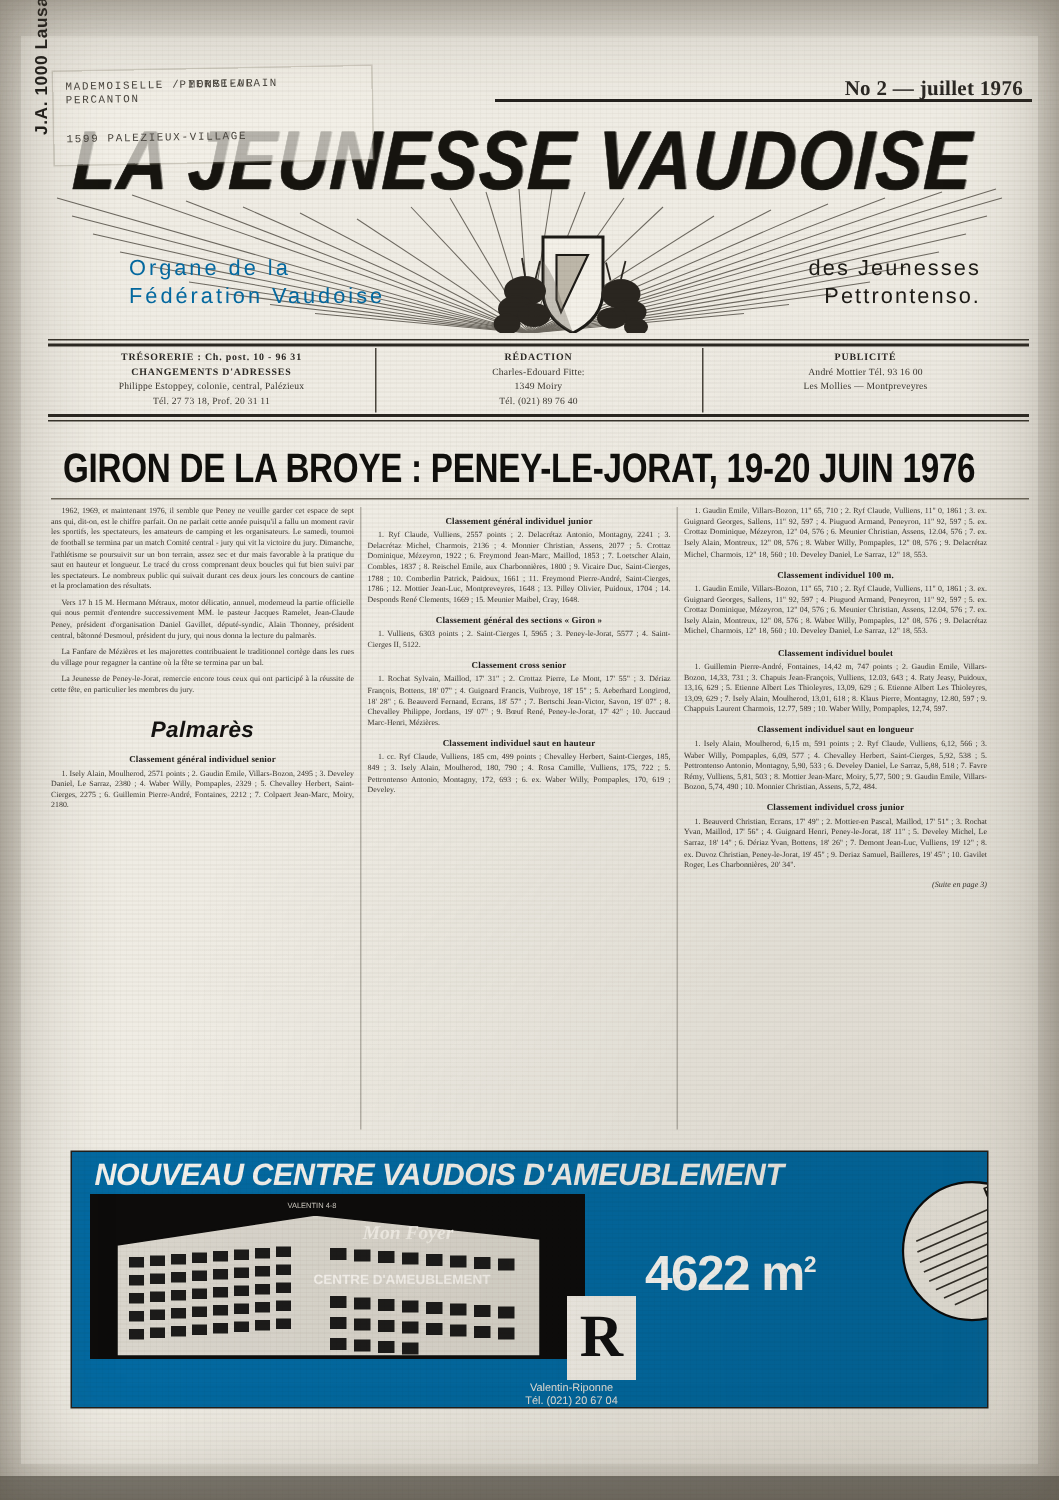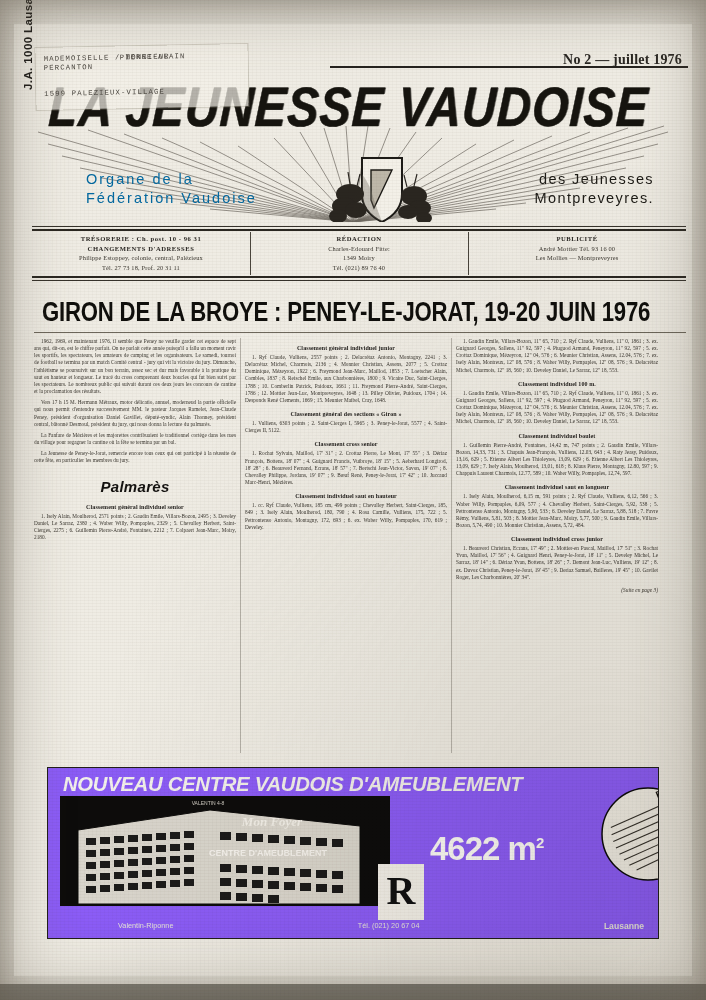--- a/index.html
+++ b/index.html
@@ -127,21 +127,21 @@
   .palmares{
     font-family:"Liberation Sans",sans-serif;font-weight:bold;font-style:italic;
     font-size:15px;text-align:center;color:#141210;margin:13px 0 9px 0;
     letter-spacing:.3px;
   }
   .suite{font-size:5.4px;font-style:italic;text-align:right;margin-top:6px;color:#3a362f;}
 
   
   .ad{
     position:absolute;left:48px;top:768px;width:610px;height:170px;
-    background:#8b5cf6;overflow:hidden;
+    background:#0369a1;overflow:hidden;
     box-shadow:0 0 0 1px #201e1a;
   }
   .ad-title{
     position:absolute;left:12px;top:4px;width:586px;
     font-family:"Liberation Sans",sans-serif;font-weight:bold;font-style:italic;
     font-size:20.5px;color:#f3f1ec;letter-spacing:-.3px;white-space:nowrap;
     transform:scaleX(.99);
   }
   .ad-bld{position:absolute;left:12px;top:28px;width:330px;height:110px;}
   .ad-etages{
@@ -159,21 +159,21 @@
   .ad-disc{position:absolute;left:552px;top:18px;width:96px;height:96px;}
   .ad-logo{
     position:absolute;left:408px;top:104px;
     font-family:"Liberation Serif",serif;font-style:italic;font-weight:bold;
     font-size:31px;color:#fcfbf8;letter-spacing:-1px;
   }
   .ad-logo .sa{font-family:"Liberation Sans",sans-serif;font-style:normal;font-size:9px;vertical-align:super;letter-spacing:0;}
   .ad-foot{
     position:absolute;left:70px;right:14px;bottom:7px;height:11px;
     font-family:"Liberation Sans",sans-serif;font-size:7.3px;color:#e7e4dd;
-    display:flex;justify-content:space-between;align-items:center;
+    display:flex;justify-content:space-between;align-items:center;flex-direction:column;
   }
   .ad-foot .lsn{font-weight:bold;font-size:8.6px;}
   .ad-r{
     position:absolute;left:330px;top:96px;width:46px;height:56px;
     background:#f2efe8;
     font-family:"Liberation Serif",serif;font-weight:bold;font-size:40px;
     color:#111;text-align:center;line-height:54px;
   }
   .scan-edge{position:absolute;left:0;right:0;bottom:0;height:16px;background:#7e7b73;z-index:55;}
 </style>
@@ -237,21 +237,21 @@
         <line x1="325" y1="150" x2="640" y2="60"></line>
       </g>
     </svg>
     <div class="mast-title">LA JEUNESSE VAUDOISE</div>
     <div class="sub-l">
       <div>Organe de la</div>
       <div>Fédération Vaudoise</div>
     </div>
     <div class="sub-r">
       <div>des Jeunesses</div>
-      <div>Montpreveyres.</div>
+      <div>Pettrontenso.</div>
     </div>
     <svg class="crest" viewBox="0 0 110 80">
       <path d="M38 8 H78 V44 Q78 62 58 72 Q38 62 38 44 Z" fill="#f3f0e8" stroke="#1c1a16" stroke-width="2"></path>
       <path d="M47 20 L68 20 L50 58 L47 50 Z" fill="#bdb7a9" stroke="#1c1a16" stroke-width="1.4"></path>
       <path d="M58 72 Q38 62 38 44 V24 Q46 34 50 50 Z" fill="#6e685c" opacity=".35"></path>
       <g fill="#2a2620">
         <ellipse cx="26" cy="44" rx="14" ry="10"></ellipse>
           <ellipse cx="20" cy="56" rx="12" ry="9"></ellipse>
         <ellipse cx="32" cy="60" rx="11" ry="8"></ellipse>
           <ellipse cx="14" cy="66" rx="9" ry="7"></ellipse>

